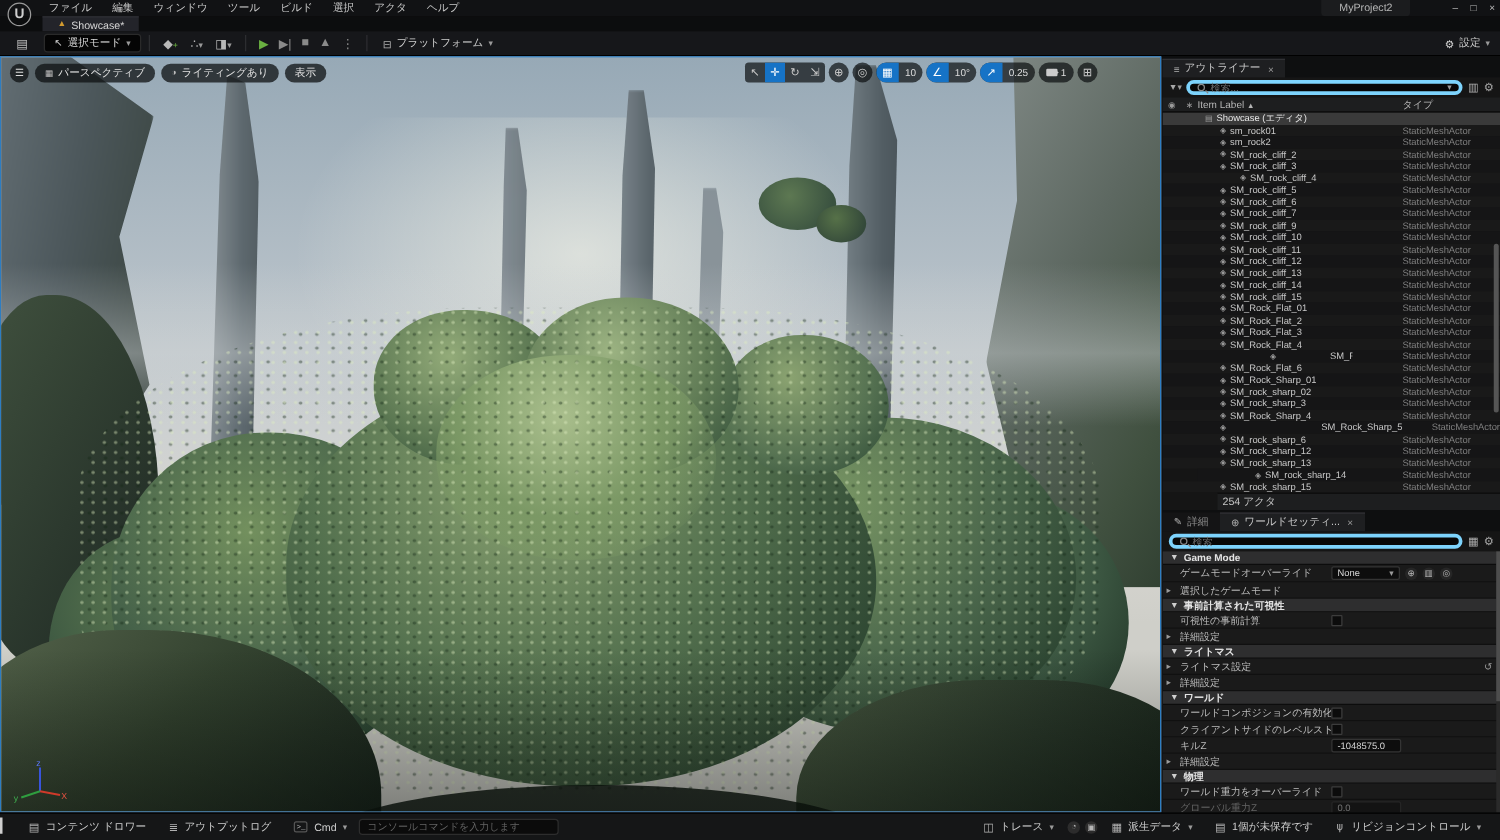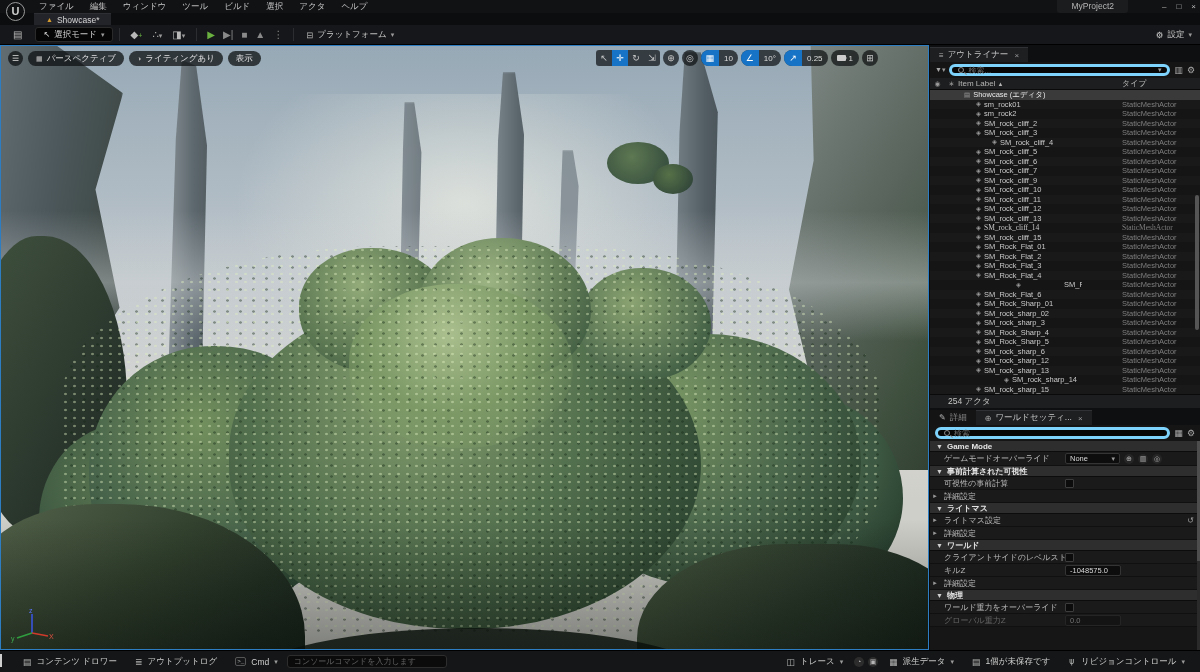--- a/index.html
+++ b/index.html
@@ -149,22 +149,22 @@
   #ol-colhead .c-pin { width:13px; text-align:center; font-size:7px; color:#9a9a9a; }
   #ol-colhead .c-type { width:78px; }
   #ol-rows { height:304px; overflow:hidden; position:relative; }
   .ol-row { height:9.5px; display:flex; align-items:center; font-size:7.5px; color:#c9c9c9; }
   .ol-row .ic { font-size:6.5px; color:#9a9a9a; margin-right:3px; }
   .ol-row .typ { width:78px; color:#7f7f7f; flex:none; }
   .ol-row .lbl { flex:1; overflow:hidden; }
   .ol-row.world { background:#3a3a3a; color:#e8e8e8; }
   #ol-scroll { position:absolute; right:1px; top:105px; width:4px; height:135px; background:#555;
     border-radius:2px; }
-  #ol-footer { height:14px; background:#1d1e1f; display:flex; align-items:center; padding-left:18px;
-    font-size:8.5px; color:#c5c5c5; border-top:1px solid #0a0a0a; }
+  #ol-footer { height:14px; background:#1d1e1f; display:flex; align-items:center; padding-left:4px;
+    font-size:8.5px; color:#c5c5c5; border-top:1px solid #0a0a0a;margin-left:44px; }
 
   
   #ws-content { position:relative; height:210px; overflow:hidden; background:#161616; }
   .ws-cat { height:11px; background:#2e2e2f; display:flex; align-items:center; gap:4px; padding-left:6px;
     font-size:8px; font-weight:bold; color:#e4e4e4; border-bottom:1px solid #0c0c0c; }
   .ws-row { height:13px; display:flex; align-items:center; background:#1a1a1a;
     border-bottom:1px solid #101010; font-size:8px; color:#bdbdbd; }
   .ws-row.tall { height:14px; }
   .ws-row .arr { width:10px; text-align:center; color:#9a9a9a; font-size:7px; }
   .ws-cat .arr { color:#cfcfcf; font-size:7px; }
@@ -445,21 +445,21 @@
           <span class="ic">◈</span>
           <span class="lbl">SM_rock_cliff_12</span>
           <span class="typ">StaticMeshActor</span>
         </div>
         <div class="ol-row" style="background: rgb(25, 25, 25);">
           <span style="width: 46px; flex: 0 0 auto;"></span>
           <span class="ic">◈</span>
           <span class="lbl">SM_rock_cliff_13</span>
           <span class="typ">StaticMeshActor</span>
         </div>
-        <div class="ol-row" style="background: rgb(21, 21, 22); font-family: Liberation Serif, serif;">
+        <div class="ol-row" style="background: rgb(21, 21, 22);">
           <span style="width: 46px; flex: 0 0 auto;"></span>
           <span class="ic">◈</span>
           <span class="lbl">SM_rock_cliff_14</span>
           <span class="typ">StaticMeshActor</span>
         </div>
         <div class="ol-row" style="background: rgb(25, 25, 25);">
           <span style="width: 46px; flex: 0 0 auto;"></span>
           <span class="ic">◈</span>
           <span class="lbl">SM_rock_cliff_15</span>
           <span class="typ">StaticMeshActor</span>
@@ -517,21 +517,21 @@
           <span class="ic">◈</span>
           <span class="lbl">SM_rock_sharp_3</span>
           <span class="typ">StaticMeshActor</span>
         </div>
         <div class="ol-row" style="background: rgb(25, 25, 25);">
           <span style="width: 46px; flex: 0 0 auto;"></span>
           <span class="ic">◈</span>
           <span class="lbl">SM_Rock_Sharp_4</span>
           <span class="typ">StaticMeshActor</span>
         </div>
-        <div class="ol-row" style="background: rgb(21, 21, 22);">
+        <div class="ol-row" style="background: rgb(21, 21, 22); text-align: right;">
           <span style="width: 46px; flex: 0 0 auto;"></span>
           <span class="ic">◈</span>
           <span class="lbl">SM_Rock_Sharp_5</span>
           <span class="typ">StaticMeshActor</span>
         </div>
         <div class="ol-row" style="background: rgb(25, 25, 25);">
           <span style="width: 46px; flex: 0 0 auto;"></span>
           <span class="ic">◈</span>
           <span class="lbl">SM_rock_sharp_6</span>
           <span class="typ">StaticMeshActor</span>
@@ -595,20 +595,24 @@
             <div class="ws-ctrl">
               <div class="wdrop">
                 <span>None</span>
                 <span class="dd">▾</span>
               </div>
               <span class="wico">⊕</span>
               <span class="wico">▥</span>
               <span class="wico">◎</span>
             </div>
           </div>
+          <div class="ws-row">
+            <span class="arr">▸</span>
+            <span class="wlbl">選択したゲームモード</span>
+          </div>
           <div class="ws-cat">
             <span class="arr">▼</span>
             <span>事前計算された可視性</span>
           </div>
           <div class="ws-row">
             <span style="width: 10px;"></span>
             <span class="wlbl">可視性の事前計算</span>
             <div class="ws-ctrl">
               <span class="wcb"></span>
             </div>
@@ -626,20 +630,27 @@
             <span class="wlbl">ライトマス設定</span>
             <span class="wreset">↺</span>
           </div>
           <div class="ws-row">
             <span class="arr">▸</span>
             <span class="wlbl">詳細設定</span>
           </div>
           <div class="ws-cat">
             <span class="arr">▼</span>
             <span>ワールド</span>
+          </div>
+          <div class="ws-row">
+            <span style="width: 10px;"></span>
+            <span class="wlbl">ワールドコンポジションの有効化</span>
+            <div class="ws-ctrl">
+              <span class="wcb"></span>
+            </div>
           </div>
           <div class="ws-row">
             <span style="width: 10px;"></span>
             <span class="wlbl">クライアントサイドのレベルストリーミングボリューム...</span>
             <div class="ws-ctrl">
               <span class="wcb"></span>
             </div>
           </div>
           <div class="ws-row">
             <span style="width: 10px;"></span>

